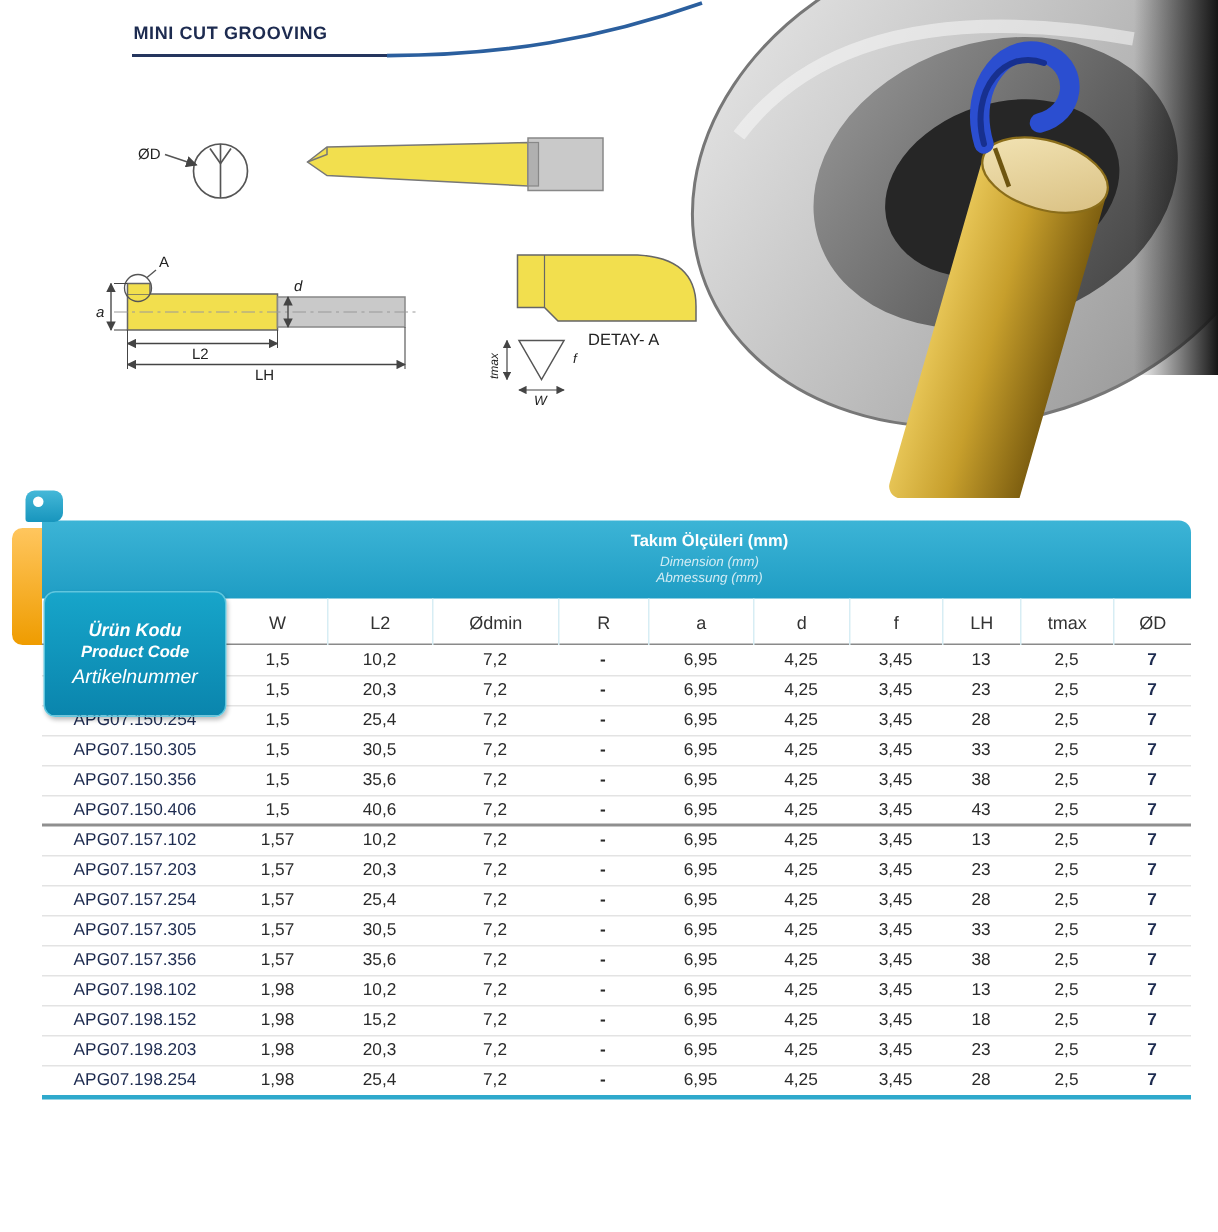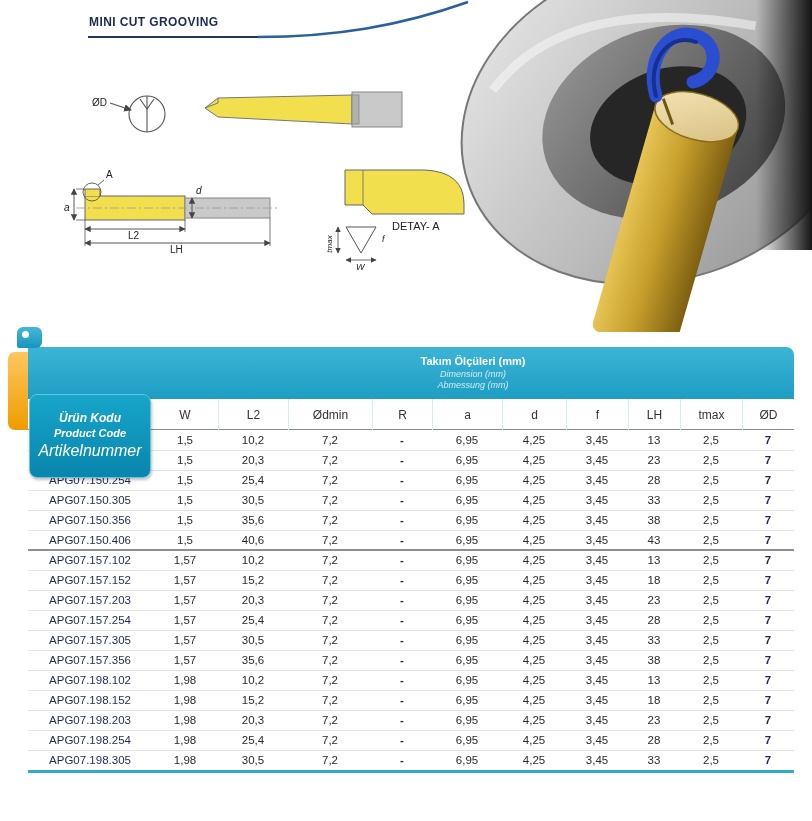--- a/index.html
+++ b/index.html
@@ -22,21 +22,21 @@
   .tbl { position:absolute; left:28px; top:347px; width:766px; z-index:2; background:#fff; border-bottom:3px solid #2fa9cc; }
   .tbl-header { position:relative; height:83px; border-bottom:1px solid #8a8a8a; }
   .band { position:absolute; left:0; top:0; width:766px; height:52px;
     background:linear-gradient(180deg,#3cb4d6,#1f9dc4); border-radius:0 8px 0 0; }
   .product-box { position:absolute; left:1px; top:1px; width:122px; height:84px;
     background:linear-gradient(180deg,#17a5ca,#0a85ad); border:1px solid #5fc6de; border-radius:8px;
     color:#fff; display:flex; flex-direction:column; align-items:center; justify-content:center;
     z-index:2; font-style:italic; line-height:1.3; box-shadow:1px 2px 3px rgba(0,0,0,.25);margin-top:46px; }
   .product-box .l1 { font-weight:700; font-size:12px; }
   .product-box .l2 { font-weight:700; font-size:11px;text-align:center; }
-  .product-box .l3 { font-size:16px; }
+  .product-box .l3 { font-size:13px; }
   .dims-head { position:absolute; left:124px; right:0; top:0; height:52px;
     display:flex; flex-direction:column; align-items:center; justify-content:center; color:#fff; line-height:1.25; }
   .dims-head .l1 { font-weight:700; font-size:11px;text-align:right; }
   .dims-head .l2, .dims-head .l3 { font-style:italic; font-size:9px; color:rgba(255,255,255,.78); }
   .col-labels { position:absolute; left:0; top:52px; width:766px; height:31px; display:grid;
     grid-template-columns:124px 66px 70px 84px 60px 70px 64px 62px 52px 62px 52px; }
   .col-labels .cl { display:flex; align-items:center; justify-content:center; font-size:12px; color:#333;
     border-left:1px solid #d7edf4; }
   .col-labels .cl:nth-child(2) { border-left:none; }
 
@@ -293,33 +293,20 @@
             <td>7,2</td>
             <td class="dash">-</td>
             <td>6,95</td>
             <td>4,25</td>
             <td>3,45</td>
             <td>13</td>
             <td>2,5</td>
             <td class="bold">7</td>
           </tr>
           <tr>
-            <td class="code">APG07.157.152</td>
-            <td>1,57</td>
-            <td>15,2</td>
-            <td>7,2</td>
-            <td class="dash">-</td>
-            <td>6,95</td>
-            <td>4,25</td>
-            <td>3,45</td>
-            <td>18</td>
-            <td>2,5</td>
-            <td class="bold">7</td>
-          </tr>
-          <tr>
             <td class="code">APG07.157.203</td>
             <td>1,57</td>
             <td>20,3</td>
             <td>7,2</td>
             <td class="dash">-</td>
             <td>6,95</td>
             <td>4,25</td>
             <td>3,45</td>
             <td>23</td>
             <td>2,5</td>
@@ -409,30 +396,17 @@
             <td>25,4</td>
             <td>7,2</td>
             <td class="dash">-</td>
             <td>6,95</td>
             <td>4,25</td>
             <td>3,45</td>
             <td>28</td>
             <td>2,5</td>
             <td class="bold">7</td>
           </tr>
-          <tr>
-            <td class="code">APG07.198.305</td>
-            <td>1,98</td>
-            <td>30,5</td>
-            <td>7,2</td>
-            <td class="dash">-</td>
-            <td>6,95</td>
-            <td>4,25</td>
-            <td>3,45</td>
-            <td>33</td>
-            <td>2,5</td>
-            <td class="bold">7</td>
-          </tr>
         </tbody>
     </table>
   </div>
 
 </div>
 
 </body></html>

